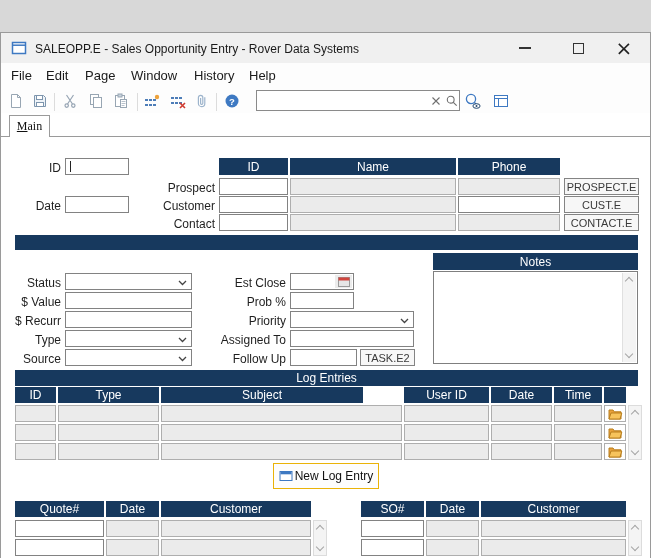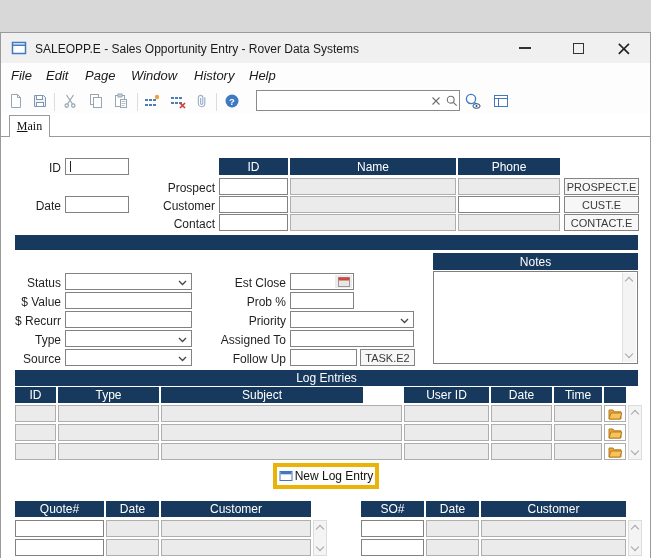--- a/index.html
+++ b/index.html
@@ -12,21 +12,21 @@
   .titlebar { position:absolute; left:0; top:0; right:0; height:30px; background:#f0f0f0; }
   .title-text { position:absolute; left:34px; top:9px; font-size:12px; color:#1a1a1a; white-space:nowrap; }
   .winbtn { position:absolute; top:3px; width:40px; height:24px; background:none; border:none;
             display:flex; align-items:center; justify-content:center; cursor:default; }
   .glyph-min { width:12px; height:2px; background:#333; }
   .glyph-max { width:11px; height:11px; border:1.4px solid #333; background:transparent; }
   .glyph-close { font-size:20px; color:#222; line-height:1; font-family:"DejaVu Sans",sans-serif; }
 
   
   .menubar { position:absolute; left:0; top:30px; right:0; height:24px; background:#fdfdfd; }
-  .menuitem { position:absolute; top:3px; font-size:13px; color:#1a1a1a; padding:2px 4px; cursor:default;font-style:italic; }
+  .menuitem { position:absolute; top:3px; font-size:13px; color:#1a1a1a; padding:2px 4px; cursor:default; }
 
   
   .toolbar { position:absolute; left:0; top:54px; right:0; height:26px; background:#fdfdfd; }
   .tbtn { position:absolute; top:4px; width:22px; height:22px; background:none; border:none; padding:2px; cursor:default; }
   .tsep { position:absolute; top:6px; width:1px; height:18px; background:#dcdcdc; }
   .searchbox { position:absolute; left:255px; top:3px; width:204px; height:21px; border:1px solid #8a8a8a; background:#fff; }
   .searchbox input { position:absolute; left:2px; top:1px; width:165px; height:17px; border:none; outline:none; font-size:12px; }
   .sb-ic { position:absolute; top:3px; width:14px; height:14px; cursor:default; }
 
   
@@ -51,21 +51,21 @@
   .fcell { position:absolute; height:17px; background:#fff; border:1px solid #aeaeae;
            display:flex; align-items:center; justify-content:center; cursor:default; }
 
   
   .sb { position:absolute; width:14px; background:#f4f4f4; border:1px solid #dcdcdc; }
   .sb .up, .sb .dn { position:absolute; left:3px; width:6px; height:6px; border:solid #a5a5a5; border-width:0 0 1.4px 1.4px; }
   .sb .up { top:5px; transform:rotate(135deg); }
   .sb .dn { bottom:5px; transform:rotate(-45deg); }
 
   .newlog { position:absolute; left:272px; top:430px; width:106px; height:26px; background:#fdfdfd;
-            border:4px solid #eab308; display:flex; align-items:center; justify-content:center; gap:2px;
+            border:1px solid #eab308; display:flex; align-items:center; justify-content:center; gap:2px;
             font-size:12px; color:#111; cursor:default; }
 
   
   .statusbar { position:absolute; left:0; top:530px; right:0; height:25px; background:#fdfdfd; border-top:1px solid #cfcfcf; }
   .stxt { position:absolute; top:6px; font-size:12px; white-space:nowrap; }
   .ssep { position:absolute; top:5px; width:1px; height:15px; background:#d8d8d8; }
   .dim { color:#1d4ed8; }
   .bottomedge { position:absolute; left:0; top:555px; right:0; height:3px; background:#4e7a78; }
 </style>
 </head>

